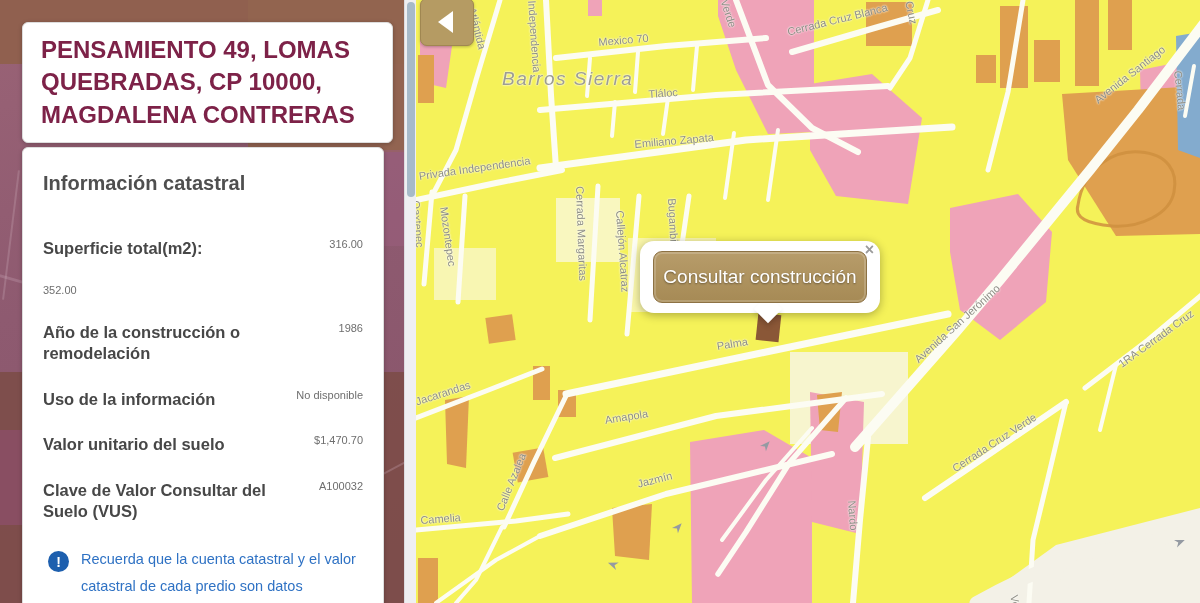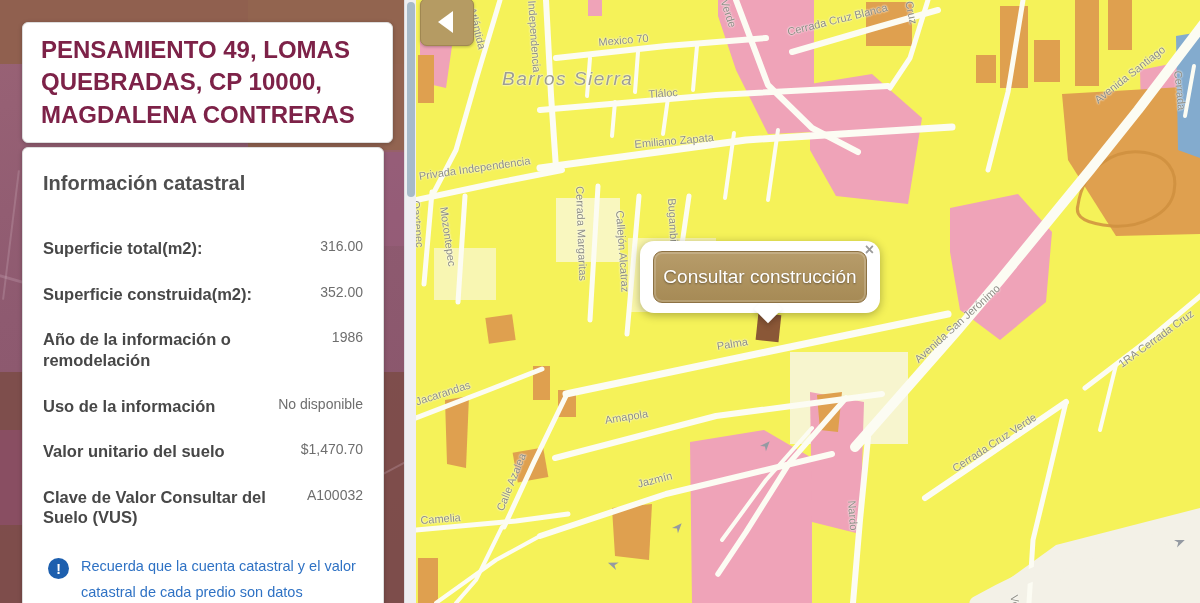--- a/index.html
+++ b/index.html
@@ -18,21 +18,21 @@
   .u-line2{left:300px;top:480px;width:140px;height:2px;background:#caa8b6;opacity:.3;transform:rotate(-28deg);}
   .u-line3{left:10px;top:170px;width:2px;height:130px;background:#caa8b6;opacity:.3;transform:rotate(7deg);}
 
   .title-card{position:absolute;left:22px;top:22px;width:371px;box-sizing:border-box;padding:11px 18px;background:#fff;border:1px solid #ddd;border-radius:6px;box-shadow:0 1px 4px rgba(0,0,0,.25);}
   .title-card .title{color:#7d2248;font-size:24px;font-weight:bold;line-height:1.35;}
 
   .info-card{position:absolute;left:22px;top:147px;width:362px;height:490px;box-sizing:border-box;padding:24px 20px 10px 20px;background:#fff;border:1px solid #ddd;border-radius:6px;box-shadow:0 1px 4px rgba(0,0,0,.25);}
   .info-card h2{margin:0 0 43px 0;font-size:20px;font-weight:700;color:#4f4f4f;}
   .row{display:flex;justify-content:space-between;align-items:flex-start;gap:14px;margin-bottom:25px;}
   .row .lbl{font-size:16.5px;font-weight:bold;color:#474747;line-height:1.25;max-width:225px;}
-  .row .val{font-size:14px;color:#6e6e6e;text-align:right;max-width:110px;line-height:1.25;}
+  .row .val{font-size:11px;color:#6e6e6e;text-align:right;max-width:110px;line-height:1.25;}
   .note{display:flex;gap:12px;margin-top:9px;padding-left:5px;}
   .note-icon{flex:0 0 auto;width:21px;height:21px;margin-top:5px;border-radius:50%;background:#1d5fae;color:#fff;font-weight:bold;font-size:14px;display:flex;align-items:center;justify-content:center;}
   .note p{margin:0;font-size:14.5px;color:#2f72c4;line-height:1.82;max-width:308px;}
 
   
   .scroll-track{position:absolute;left:404px;top:0;width:12px;height:603px;background:#efeff2;border-left:1px solid #dcdce0;box-sizing:border-box;}
   .scroll-thumb{position:absolute;left:2px;top:2px;width:8px;height:195px;background:#a7bac9;border-radius:4px;}
 
   
   .map{position:absolute;left:416px;top:0;width:784px;height:603px;background:#f5f259;overflow:hidden;}
@@ -68,25 +68,24 @@
     </div>
 
     <div class="info-card">
       <h2>Información catastral</h2>
 
       <div class="row">
         <span class="lbl">Superficie total(m2):</span>
         <span class="val">316.00</span>
       </div>
       <div class="row">
-        <span class="lbl">Superficie construida(m2):</span>
         <span class="val">352.00</span>
       </div>
       <div class="row">
-        <span class="lbl">Año de la información o remodelación</span>
+        <span class="lbl">Año de la construcción o remodelación</span>
         <span class="val">1986</span>
       </div>
       <div class="row">
         <span class="lbl">Uso de la información</span>
         <span class="val">No disponible</span>
       </div>
       <div class="row">
         <span class="lbl">Valor unitario del suelo</span>
         <span class="val">$1,470.70</span>
       </div>

